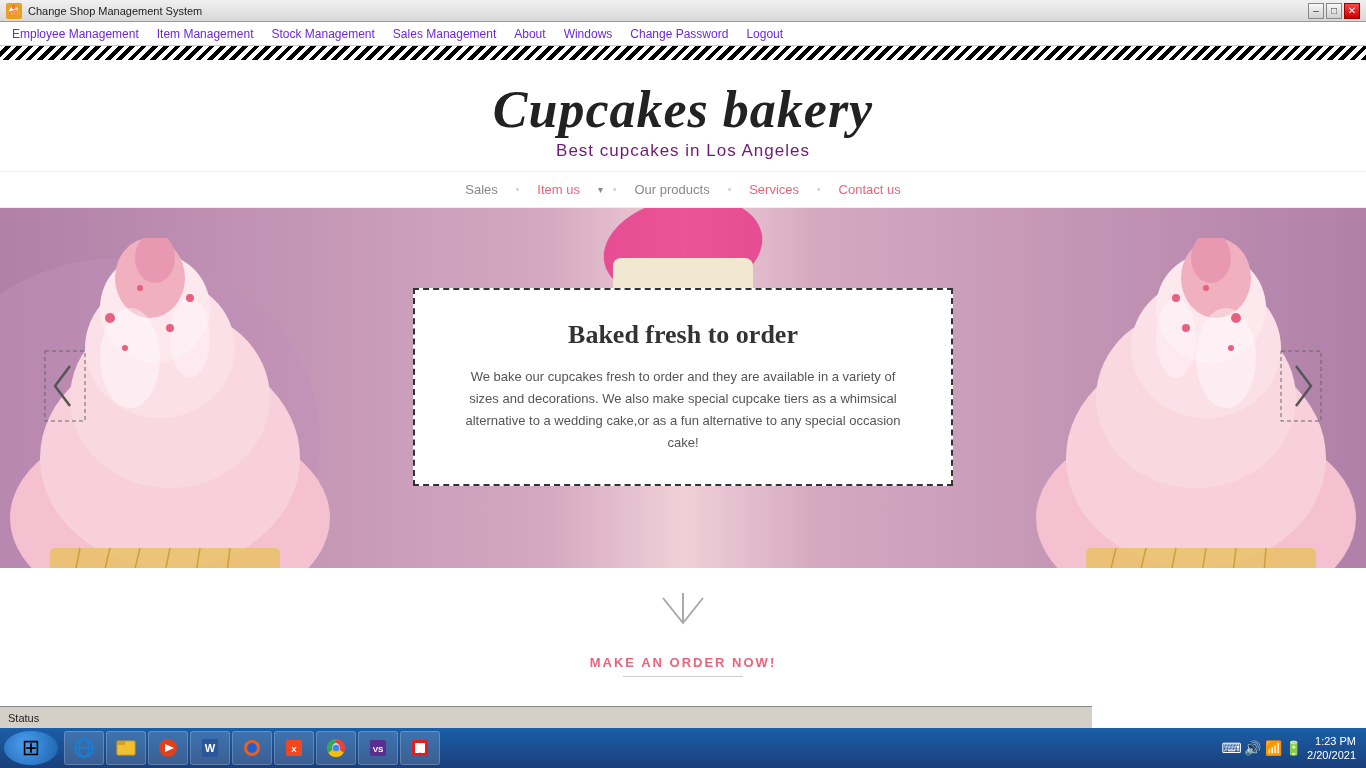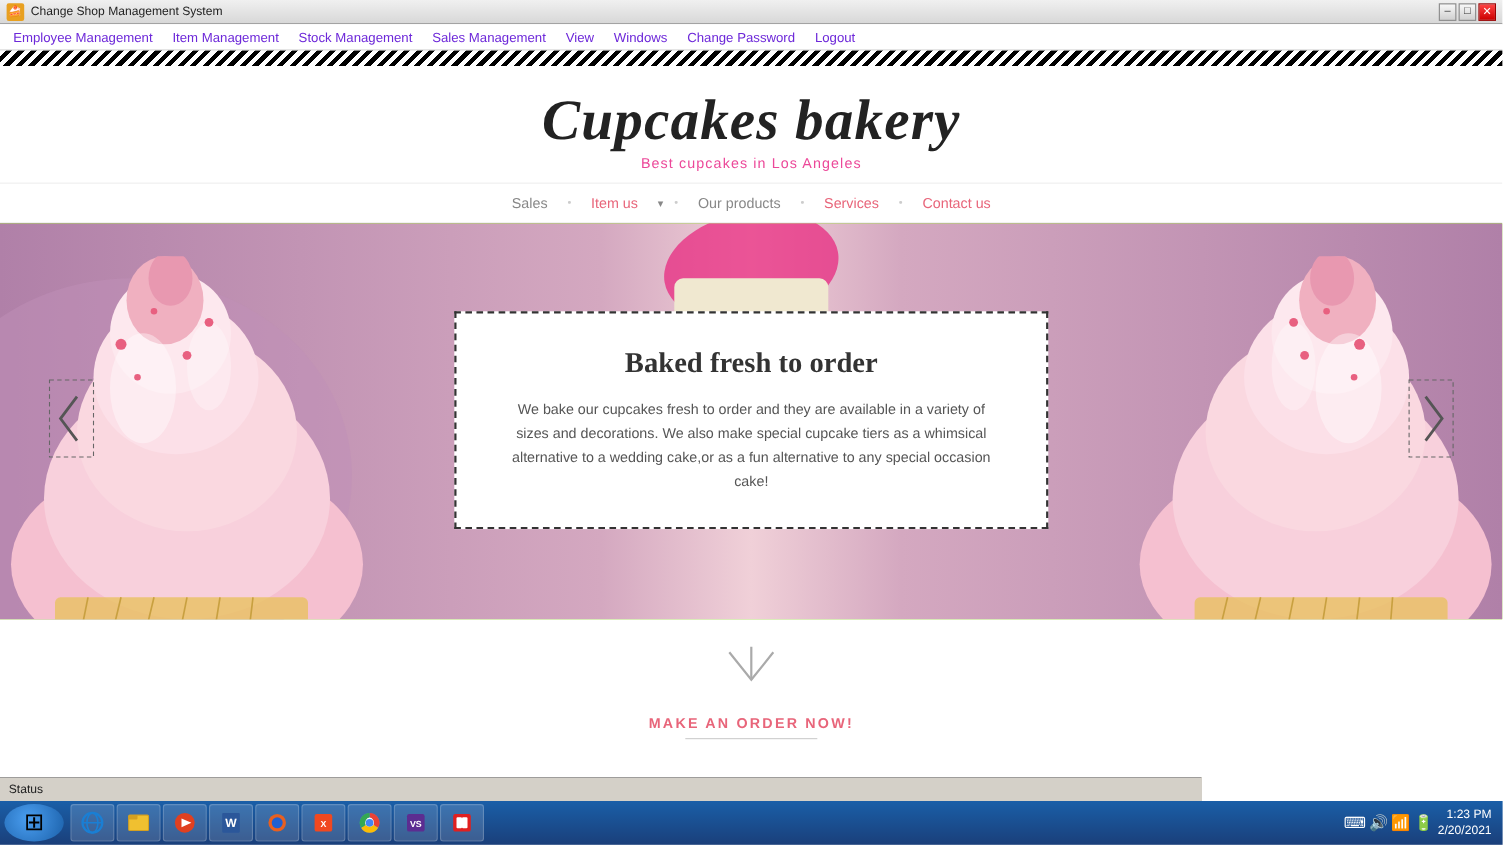--- a/index.html
+++ b/index.html
@@ -74,22 +74,22 @@
     }
     .bakery-title {
       font-family: 'Georgia', serif;
       font-size: 52px;
       font-style: italic;
       font-weight: bold;
       color: #222;
       letter-spacing: 1px;
     }
     .bakery-subtitle {
-      font-size: 13px;
-      color: #ec4899;
+      font-size: 17px;
+      color: #701a75;
       letter-spacing: 1px;
       margin-top: 2px;
     }
 
     
     .bakery-nav {
       display: flex;
       justify-content: center;
       align-items: center;
       gap: 10px;
@@ -105,21 +105,21 @@
     }
     .nav-item.active { color: #e8657a; }
     .nav-dot { color: #ccc; font-size: 10px; }
     .nav-arrow { font-size: 10px; color: #888; }
 
     
     .hero-section {
       position: relative;
       height: 360px;
       overflow: hidden;
-      background: #84cc16;
+      background: #d946ef;
     }
 
     
     .cookie-top {
       position: absolute;
       top: 0;
       left: 50%;
       transform: translateX(-50%);
       width: 300px;
       height: 200px;
@@ -307,21 +307,21 @@
     <div class="title-bar-btn">□</div>
     <div class="title-bar-btn close">✕</div>
   </div>
 </div>
 
 <div class="menu-bar">
   <span class="menu-item">Employee Management</span>
   <span class="menu-item">Item Management</span>
   <span class="menu-item">Stock Management</span>
   <span class="menu-item">Sales Management</span>
-  <span class="menu-item">View</span>
+  <span class="menu-item">About</span>
   <span class="menu-item">Windows</span>
   <span class="menu-item">Change Password</span>
   <span class="menu-item">Logout</span>
 </div>
 
 <div class="dash-strip"></div>
 
 <div class="main-content">
 
   <div class="bakery-header">

